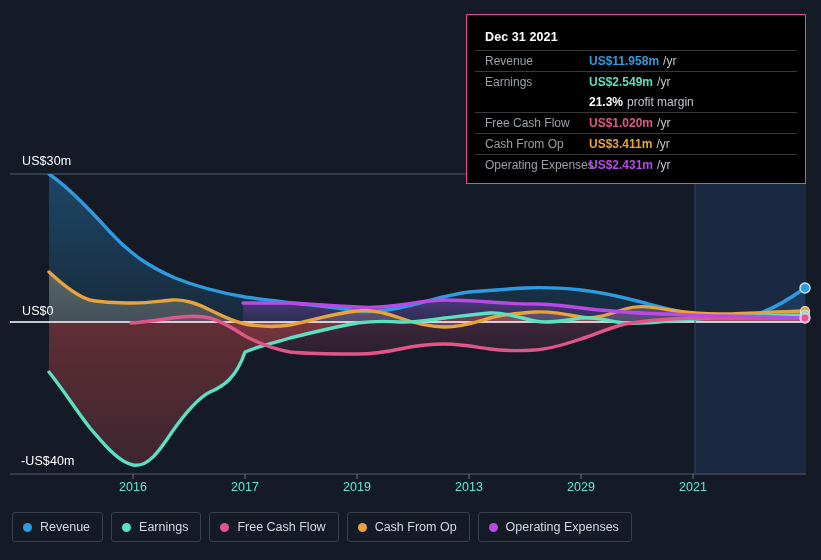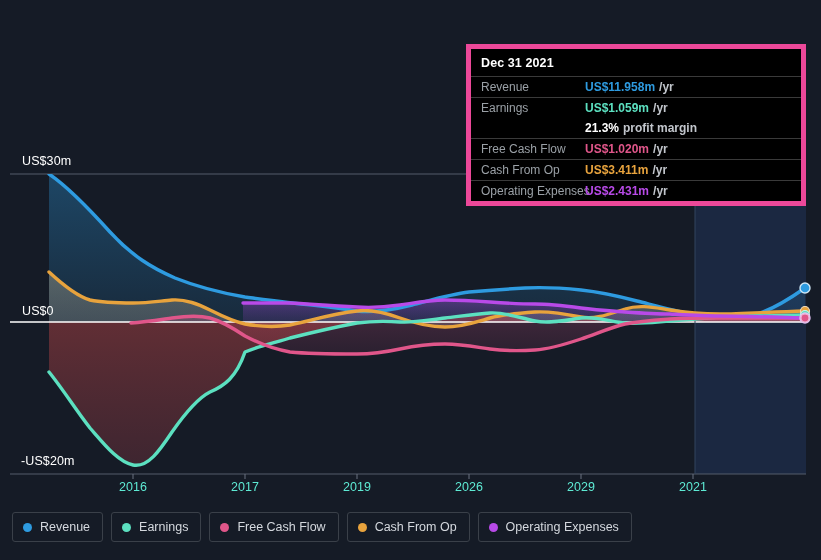--- a/index.html
+++ b/index.html
@@ -51,24 +51,23 @@
     white-space: nowrap;
   }
 
   
   #tooltip {
     position: absolute;
     left: 466px;
     top: 14px;
     width: 340px;
     background: #000000;
-    border: 5px solid #ec4899;
+    border: 1px solid #ec4899;
     box-sizing: border-box;
-    padding: 0;
-    margin-top: 30px;
+    padding: 8px;
   }
   #tooltip-date {
     font-size: 12.5px;
     font-weight: bold;
     color: #ffffff;
     padding: 7px 10px 6px 10px;
     letter-spacing: .1px;
   }
   .tt-row {
     display: flex;
@@ -85,21 +84,21 @@
     flex: 0 0 104px;
     white-space: nowrap;
   }
   .tt-val {
     font-weight: bold;
     white-space: nowrap;
     text-align: center;
   }
   .tt-unit {
     color: #c2c6cc;
-    font-weight: bold;
+    font-weight: normal;
     margin-left: 4px;
     white-space: nowrap;
     text-align: center;
   }
 
   
   #legend {
     position: absolute;
     left: 12px;
     top: 512px;
@@ -247,40 +246,40 @@
 
     <circle cx="805" cy="288" r="5" fill="#2e9be0" stroke="#cfe6f5" stroke-width="1.4"></circle>
     <circle cx="805" cy="311" r="4.5" fill="#e8a33d" stroke="#f0ddc0" stroke-width="1.2"></circle>
     <circle cx="805" cy="315" r="4.5" fill="#5ce0c0" stroke="#cdf4ea" stroke-width="1.2"></circle>
     <circle cx="805" cy="318" r="5" fill="#b84ae8" stroke="#e2c2f5" stroke-width="1.4"></circle>
     <circle cx="805" cy="318" r="4" fill="#e0568a" stroke="#f3c4d6" stroke-width="1.1"></circle>
   </svg>
 
   <div class="axis-label y-label" id="y-label-top">US$30m</div>
   <div class="axis-label y-label" id="y-label-zero">US$0</div>
-  <div class="axis-label y-label" id="y-label-bottom">-US$20m</div>
+  <div class="axis-label y-label" id="y-label-bottom">-US$40m</div>
 
   <div class="x-label" style="left:133px">2016</div>
   <div class="x-label" style="left:245px">2017</div>
   <div class="x-label" style="left:357px">2019</div>
-  <div class="x-label" style="left:469px">2026</div>
+  <div class="x-label" style="left:469px">2013</div>
   <div class="x-label" style="left:581px">2029</div>
   <div class="x-label" style="left:693px">2021</div>
 
   <div id="tooltip">
     <div id="tooltip-date">Dec 31 2021</div>
     <div id="tooltip-rows">
         <div class="tt-row">
           <span class="tt-name">Revenue</span>
           <span class="tt-val" style="color: rgb(46, 155, 224);">US$11.958m</span>
           <span class="tt-unit">/yr</span>
         </div>
         <div class="tt-row">
           <span class="tt-name">Earnings</span>
-          <span class="tt-val" style="color: rgb(92, 224, 192);">US$1.059m</span>
+          <span class="tt-val" style="color: rgb(92, 224, 192);">US$2.549m</span>
           <span class="tt-unit">/yr</span>
         </div>
         <div class="tt-row noline">
           <span class="tt-name"></span>
           <span class="tt-val" style="color: rgb(255, 255, 255);">21.3%</span>
           <span class="tt-unit">profit margin</span>
         </div>
         <div class="tt-row">
           <span class="tt-name">Free Cash Flow</span>
           <span class="tt-val" style="color: rgb(224, 86, 138);">US$1.020m</span>

